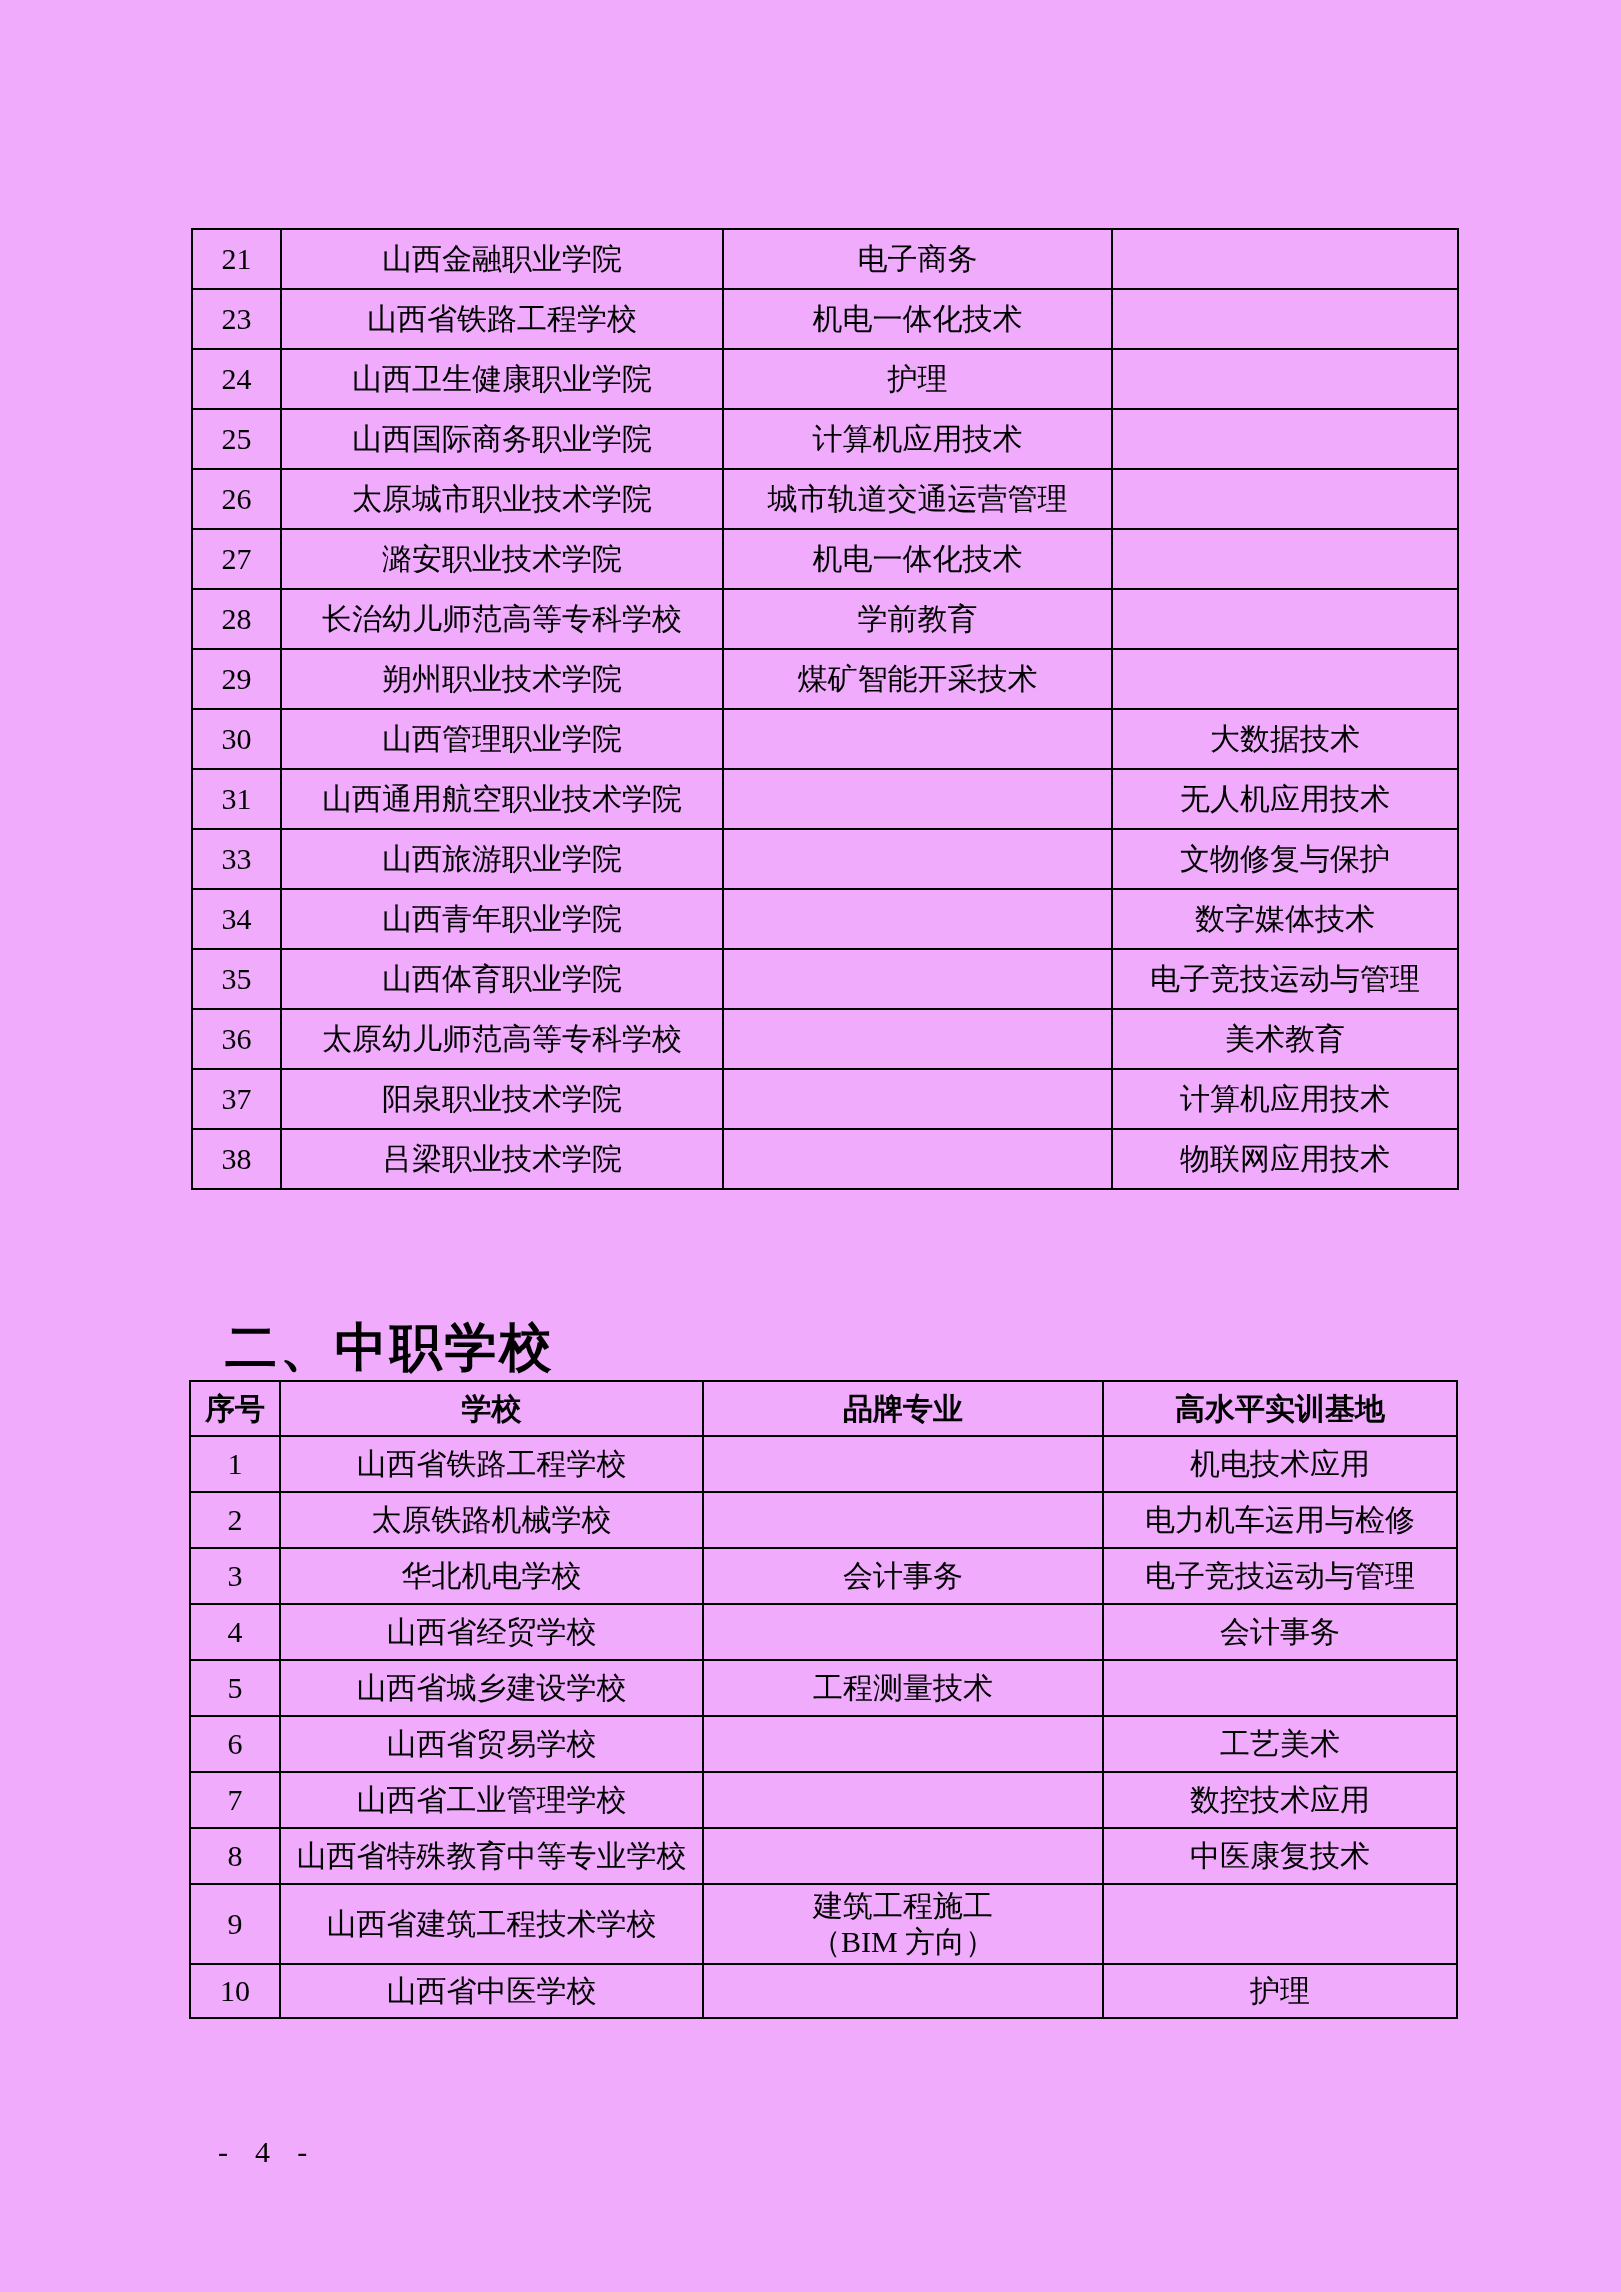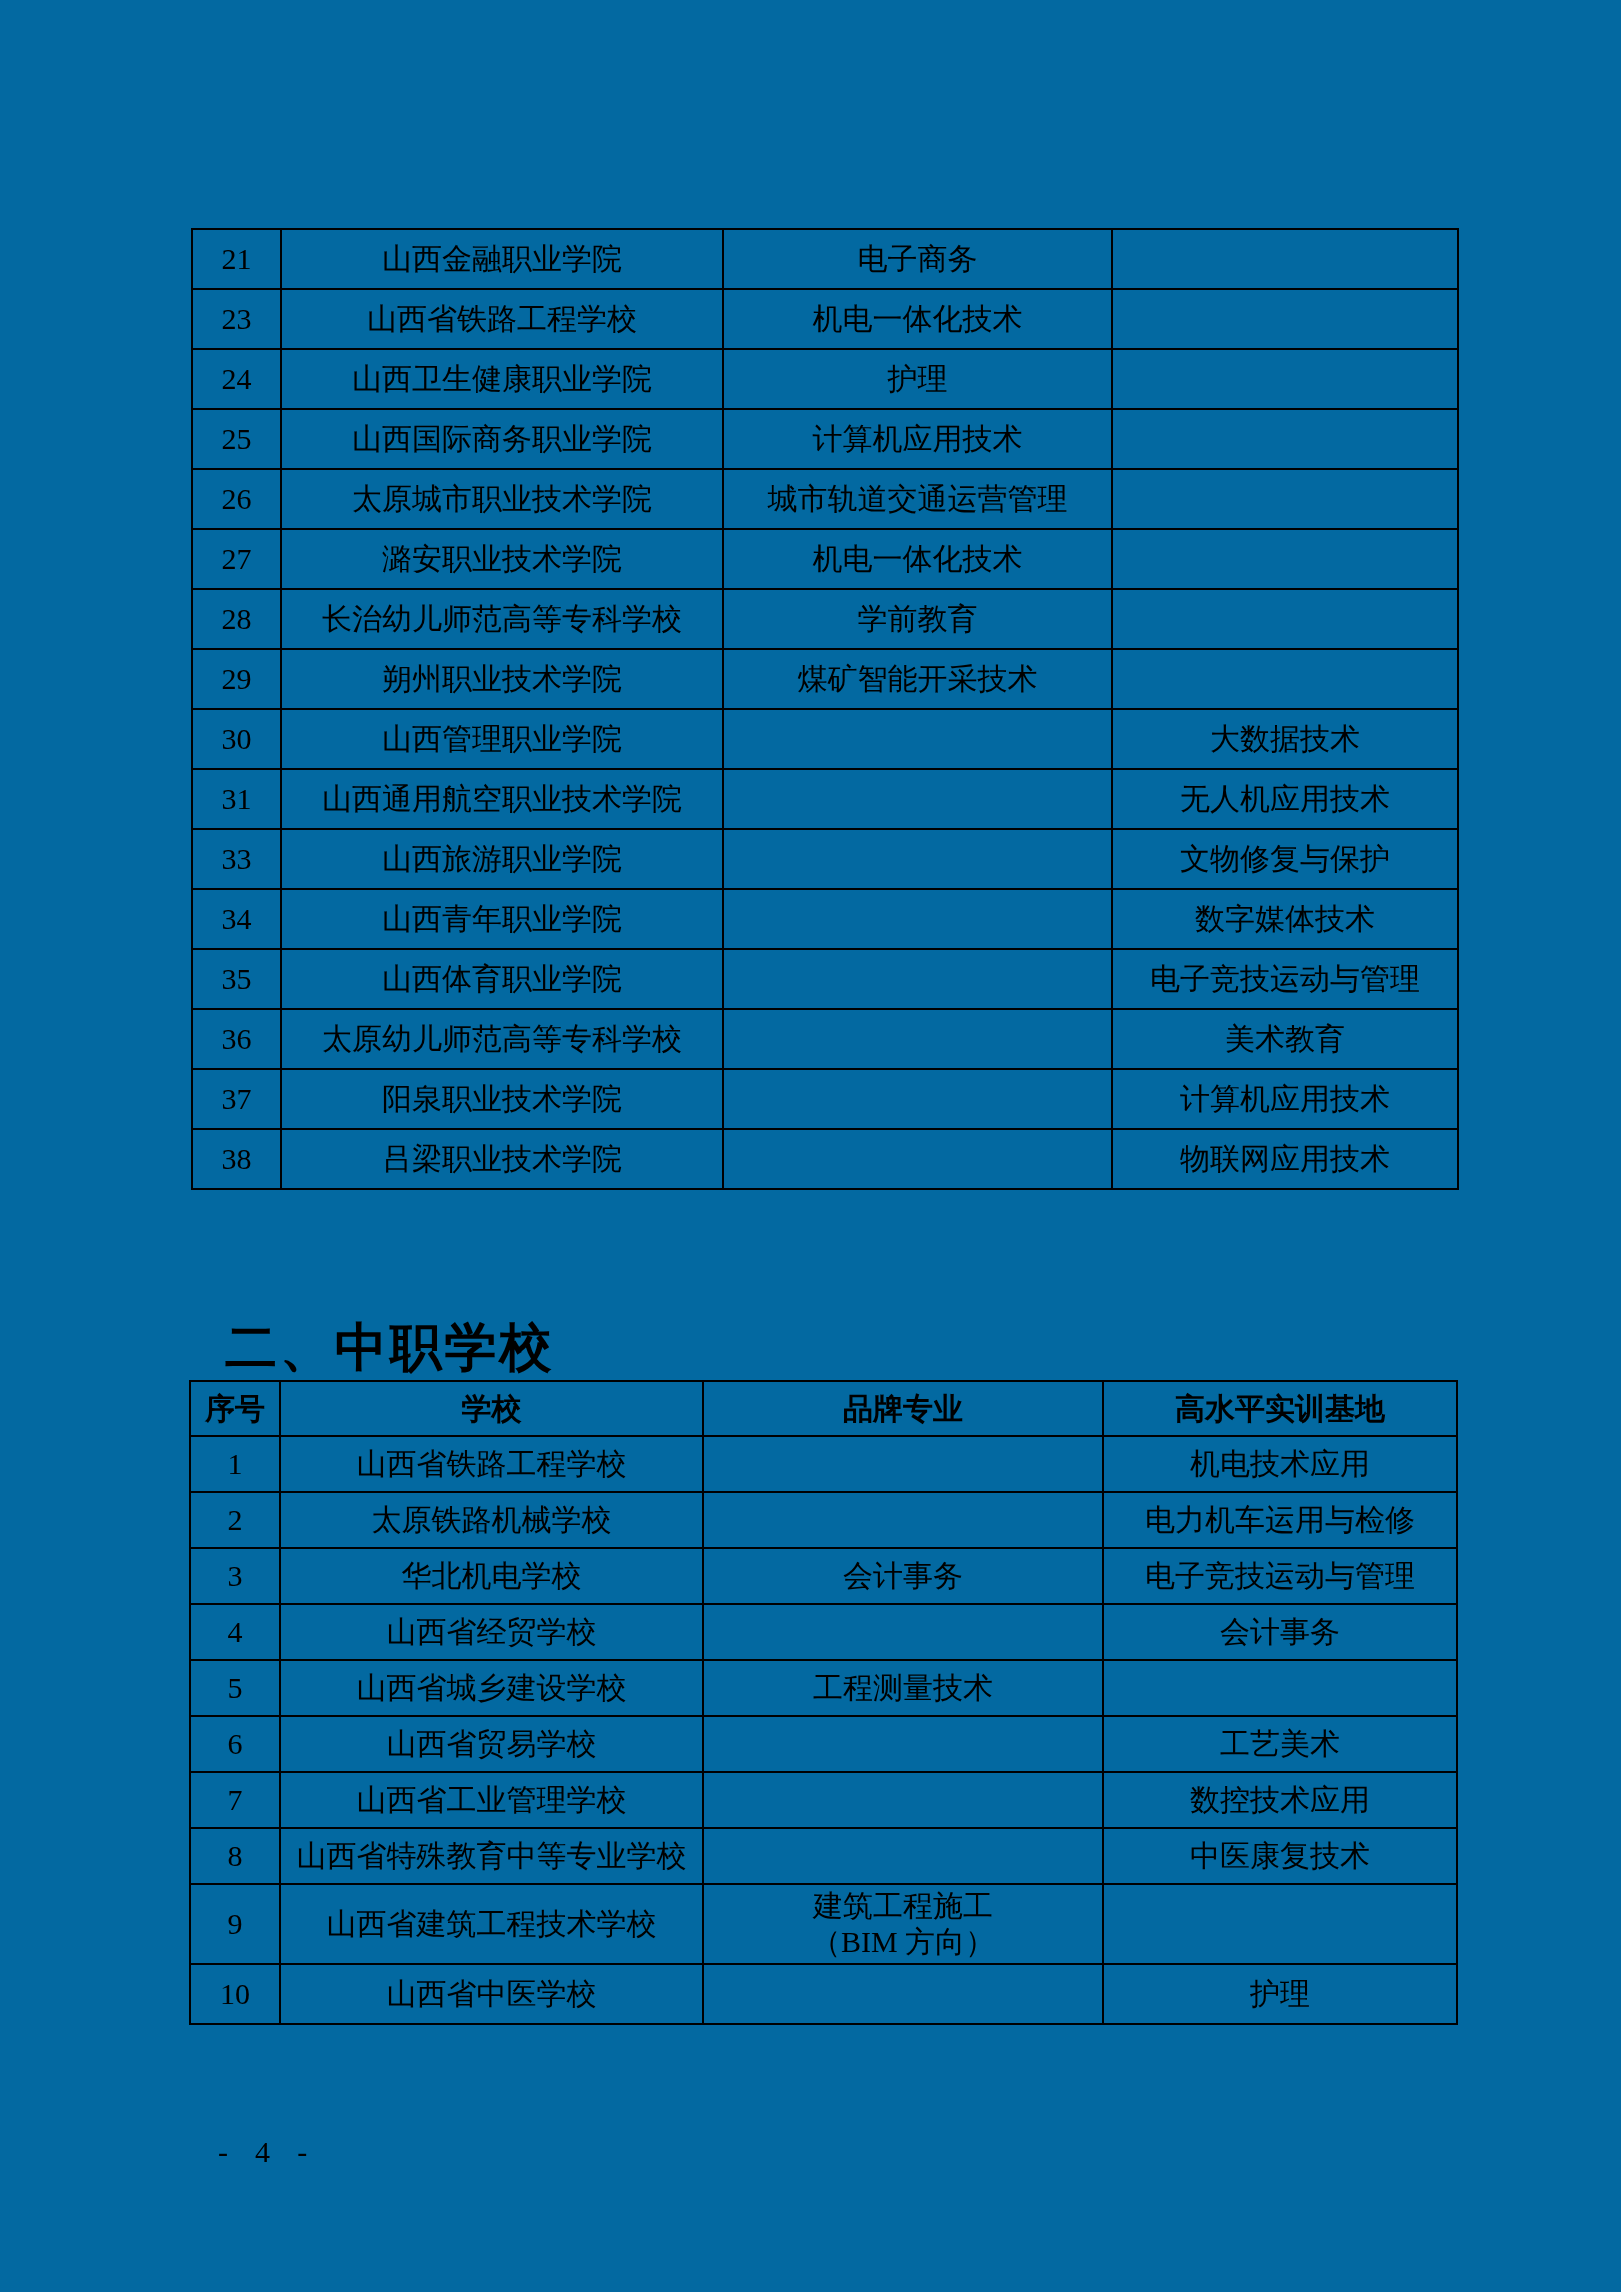--- a/index.html
+++ b/index.html
@@ -4,21 +4,21 @@
 <style>
   html, body {
     margin: 0;
     padding: 0;
     background: #ffffff;
   }
   .page {
     position: relative;
     width: 1621px;
     height: 2293px;
-    background: #0369a1;
+    background: #f0abfc;
     color: #000000;
     font-family: "Liberation Serif", serif;
     overflow: hidden;
   }
   table.doc-table {
     position: absolute;
     border-collapse: collapse;
     table-layout: fixed;
   }
   .doc-table td, .doc-table th {
@@ -43,21 +43,21 @@
   
   .table2 {
     left: 189px;
     top: 1380px;
     width: 1267px;
   }
   .table2 thead tr { height: 55px; padding-left: 24px; }
   .table2 thead th { font-weight: bold; }
   .table2 tbody tr { height: 56px; }
   .table2 tbody tr:nth-child(9) { height: 80px; }
-  .table2 tbody tr:nth-child(10) { height: 60px; font-family: Liberation Serif, serif; }
+  .table2 tbody tr:nth-child(10) { height: 54px; font-family: Liberation Serif, serif; }
   .section-heading {
     position: absolute;
     left: 225px;
     top: 1319px;
     margin: 0;
     font-family: "Liberation Sans", sans-serif;
     font-weight: bold;
     font-size: 52px;
     line-height: 1.1;
     letter-spacing: 2.9px;

